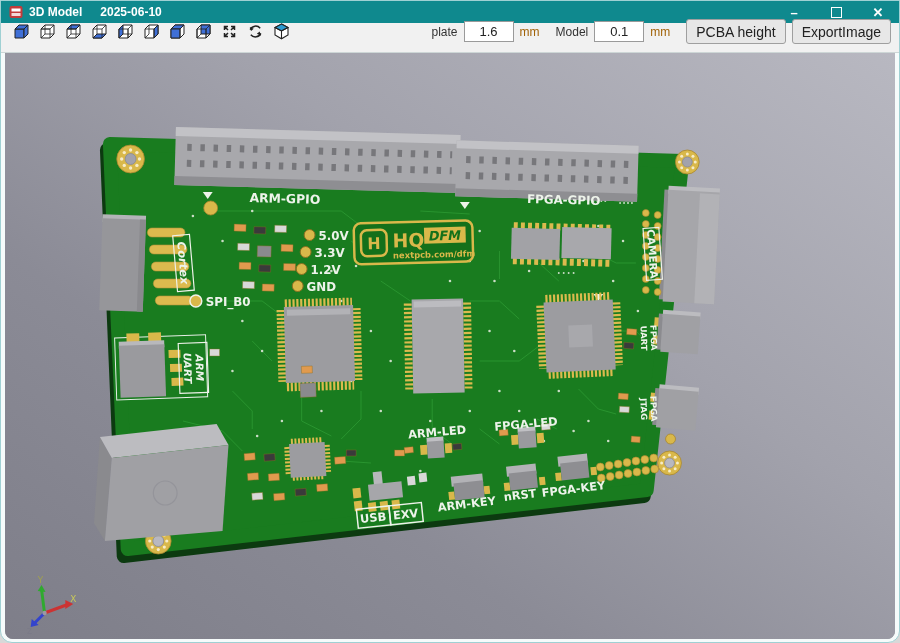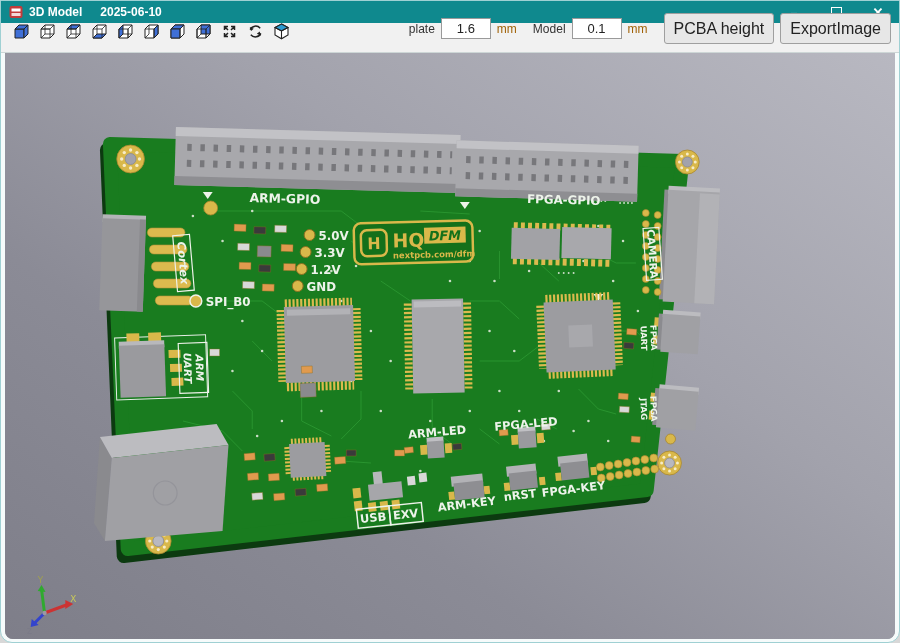--- a/index.html
+++ b/index.html
@@ -12,22 +12,22 @@
   .titlebar .t-date{flex:1;}
   .win-btn{width:42px;height:22px;display:flex;align-items:center;justify-content:center;
            color:#fff;font-size:13px;cursor:default;}
   .maxi-box{width:9px;height:9px;border:1px solid #fff;display:inline-block;}
   
   .toolbar{height:30px;background:#f1f1f1;border-bottom:1px solid #cdd6d6;display:flex;align-items:flex-end;padding:8px 8px;box-sizing:border-box;}
   .tool-icons{display:flex;align-items:center;gap:2px;}
   .tool-btn{width:22px;height:24px;display:flex;align-items:center;justify-content:center;border:1px solid transparent;}
   .tb-right{margin-left:auto;display:flex;align-items:center;gap:6px;font-size:12px;color:#333;}
   .tb-right input{width:44px;height:17px;border:1px solid #9a9a9a;text-align:center;font-size:13px;font-family:"Liberation Sans",sans-serif;color:#222;background:#fff;}
-  .tb-btn{background:#e7e7e7;border:1px solid #9f9f9f;border-radius:3px;font-size:16px;color:#222;
-          padding:2px 9px;height:31px;line-height:16px;cursor:default;}
+  .tb-btn{background:#e7e7e7;border:1px solid #9f9f9f;border-radius:3px;font-size:14px;color:#222;
+          padding:2px 9px;height:25px;line-height:16px;cursor:default;}
   .unit{color:#a16207;margin-right:10px;}
   
   .viewport-frame{margin:0 4px 5px 4px;height:586px;background:#8d8d98;position:relative;overflow:hidden;
                   border-radius:0 0 8px 8px;}
   .viewport-frame .bggrad{position:absolute;inset:0;
       background:linear-gradient(215deg,#b8b8c1 0%,#a2a2ac 38%,#8b8b96 68%,#7e7e89 100%);}
   svg{display:block;}
   .silk{fill:#edf3ea;font-family:"DejaVu Sans",sans-serif;font-weight:bold;}
 </style>
 </head>

